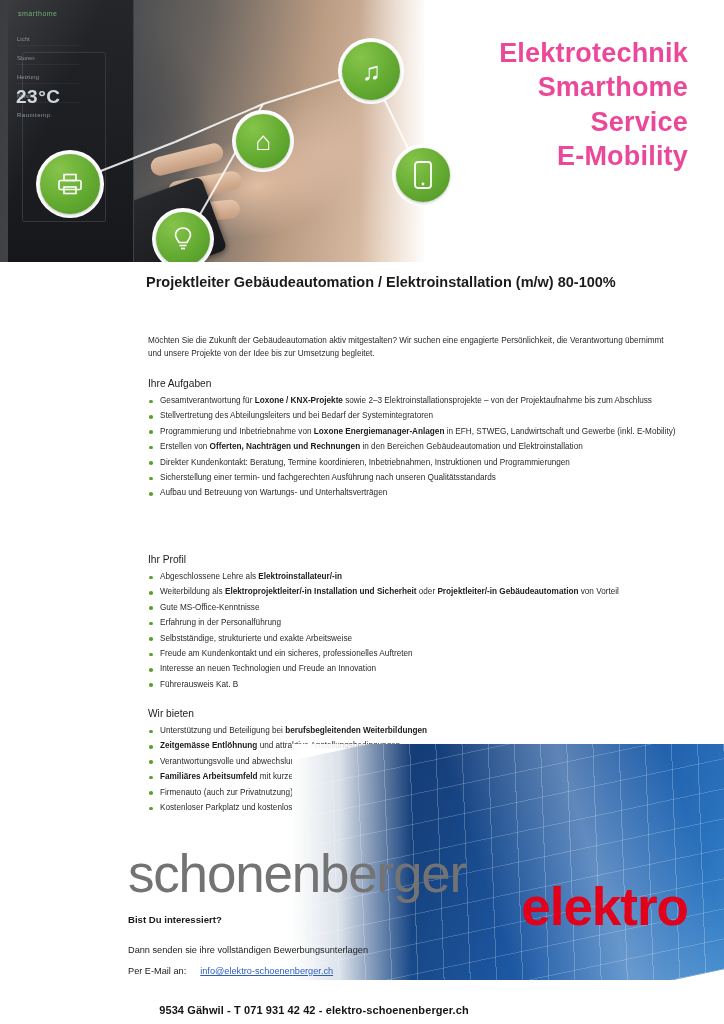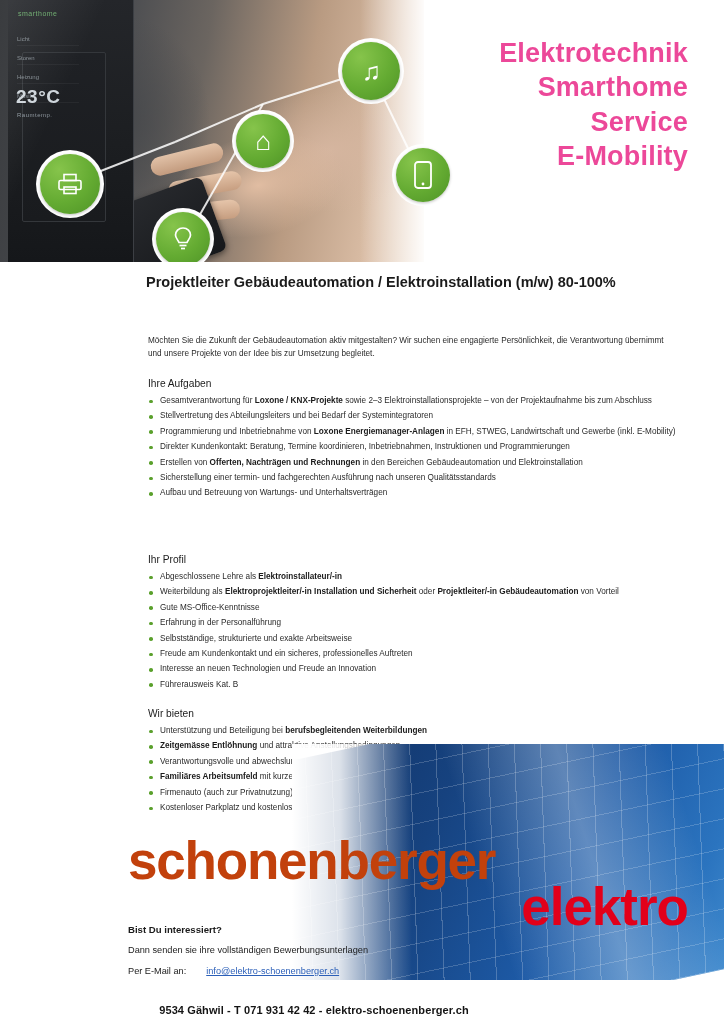--- a/index.html
+++ b/index.html
@@ -168,35 +168,35 @@
   .solar-mask-left {
     position: absolute; left: 0; top: 0; width: 120px; height: 236px;
     background: linear-gradient(90deg, #ffffff 0%, rgba(255,255,255,.85) 40%, rgba(255,255,255,0) 100%);
   }
 
   
   .logo {
     position: absolute; left: 128px; bottom: 78px; width: 560px; height: 112px;
   }
   .logo-1 {
-    position: absolute; left: 0; top: 0;
-    font-size: 53px; font-weight: bold; color: #c2410c; letter-spacing: -1.2px;
+    position: absolute; left: 0; top: 13px;
+    font-size: 53px; font-weight: normal; color: #737373; letter-spacing: -1.2px;
     line-height: 1;
   }
   .logo-2 {
     position: absolute; right: 0; top: 46px;
     font-size: 53px; font-weight: bold; color: #e2001a; letter-spacing: -1px;
     line-height: 1;
   }
 
   
   .apply { position: absolute; left: 128px; bottom: 48px; width: 420px; }
-  .apply .q { font-size: 9.6px; font-weight: bold; color: #1b1b1b; margin-bottom: 10px; }
+  .apply .q { font-size: 9.6px; font-weight: bold; color: #1b1b1b; margin-bottom: 20px; }
   .apply .t { font-size: 9.2px; color: #1b1b1b; margin-bottom: 11px; }
-  .apply .mailrow { font-size: 9.2px; color: #1b1b1b; display: flex; gap: 20px; }
+  .apply .mailrow { font-size: 9.2px; color: #1b1b1b; display: flex; gap: 14px; }
   .apply .mailrow a { color: #2b5fb8; text-decoration: underline; }
 
   
   .footer {
     position: absolute; left: 0; bottom: 8px; width: 628px;
     text-align: center; font-size: 11px; font-weight: bold; color: #141414;
     letter-spacing: 0.1px;
   }
 </style>
 </head>
@@ -284,22 +284,22 @@
 
   <div class="job-title">Projektleiter Gebäudeautomation / Elektroinstallation (m/w) 80-100%</div>
   <div class="intro">Möchten Sie die Zukunft der Gebäudeautomation aktiv mitgestalten? Wir suchen eine engagierte Persönlichkeit, die Verantwortung übernimmt und unsere Projekte von der Idee bis zur Umsetzung begleitet.</div>
 
   <div class="section" id="sec-aufgaben">
     <h3>Ihre Aufgaben</h3>
     <ul>
       <li>Gesamtverantwortung für <b>Loxone / KNX-Projekte</b> sowie 2–3 Elektroinstallationsprojekte – von der Projektaufnahme bis zum Abschluss</li>
       <li>Stellvertretung des Abteilungsleiters und bei Bedarf der Systemintegratoren</li>
       <li>Programmierung und Inbetriebnahme von <b>Loxone Energiemanager-Anlagen</b> in EFH, STWEG, Landwirtschaft und Gewerbe (inkl. E-Mobility)</li>
+      <li>Erstellen von <b>Offerten, Nachträgen und Rechnungen</b> in den Bereichen Gebäudeautomation und Elektroinstallation</li>
       <li>Direkter Kundenkontakt: Beratung, Termine koordinieren, Inbetriebnahmen, Instruktionen und Programmierungen</li>
-      <li>Erstellen von <b>Offerten, Nachträgen und Rechnungen</b> in den Bereichen Gebäudeautomation und Elektroinstallation</li>
       <li>Sicherstellung einer termin- und fachgerechten Ausführung nach unseren Qualitätsstandards</li>
       <li>Aufbau und Betreuung von Wartungs- und Unterhaltsverträgen</li>
     </ul>
   </div>
 
   <div class="section" id="sec-profil">
     <h3>Ihr Profil</h3>
     <ul>
       <li>Abgeschlossene Lehre als <b>Elektroinstallateur/-in</b></li>
       <li>Weiterbildung als <b>Elektroprojektleiter/-in Installation und Sicherheit</b> oder <b>Projektleiter/-in Gebäudeautomation</b> von Vorteil</li>

